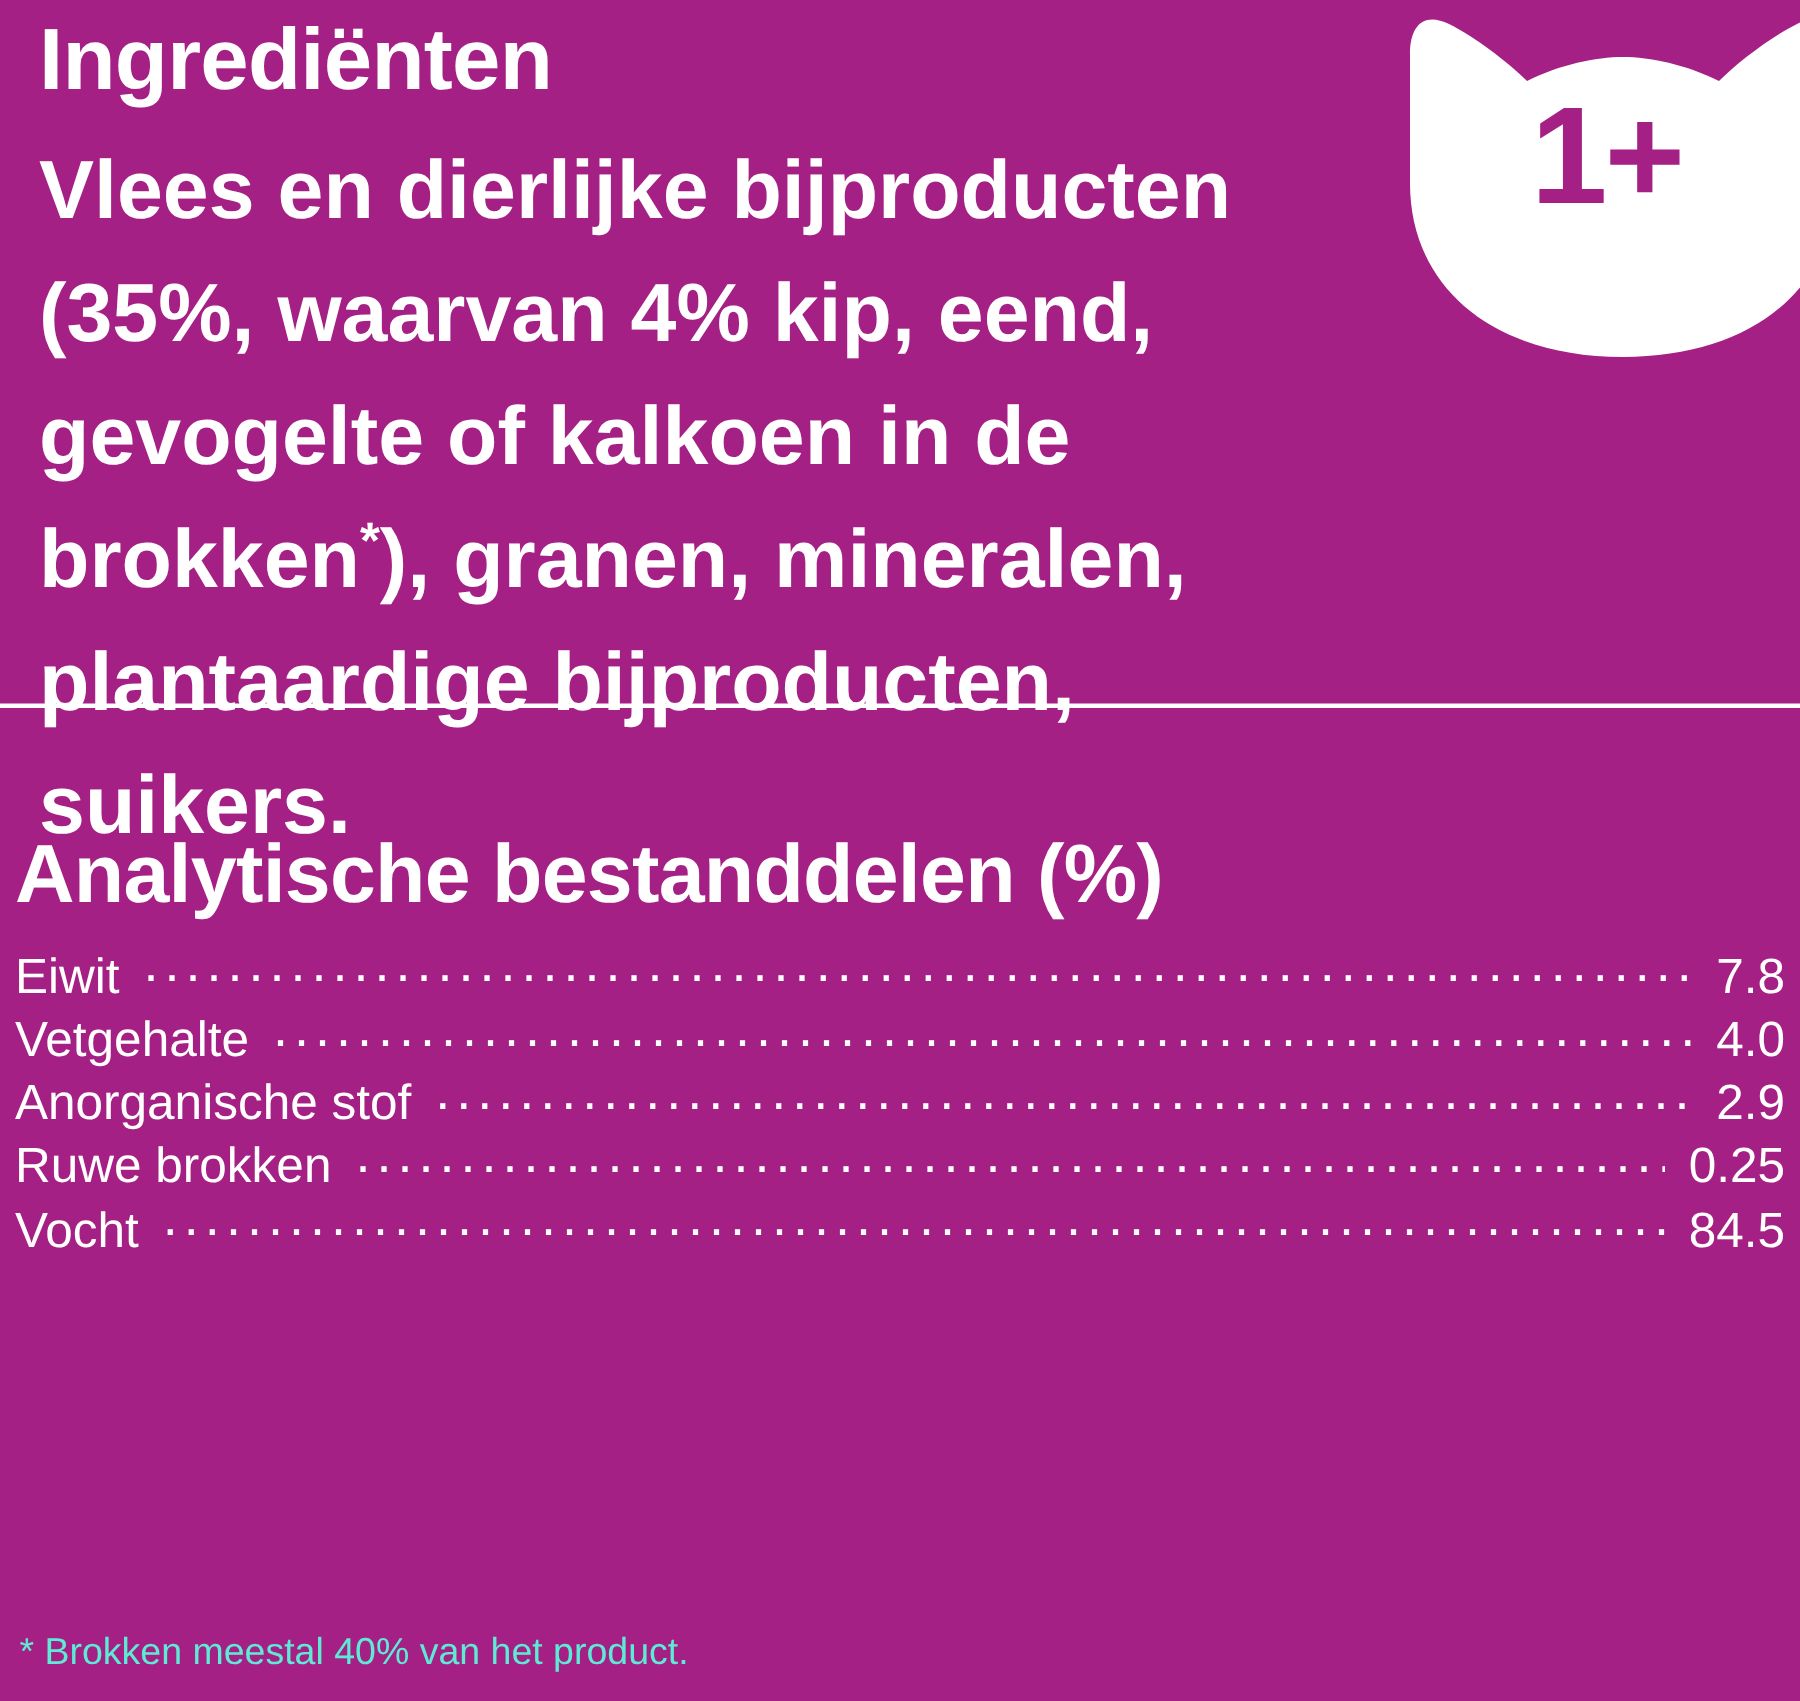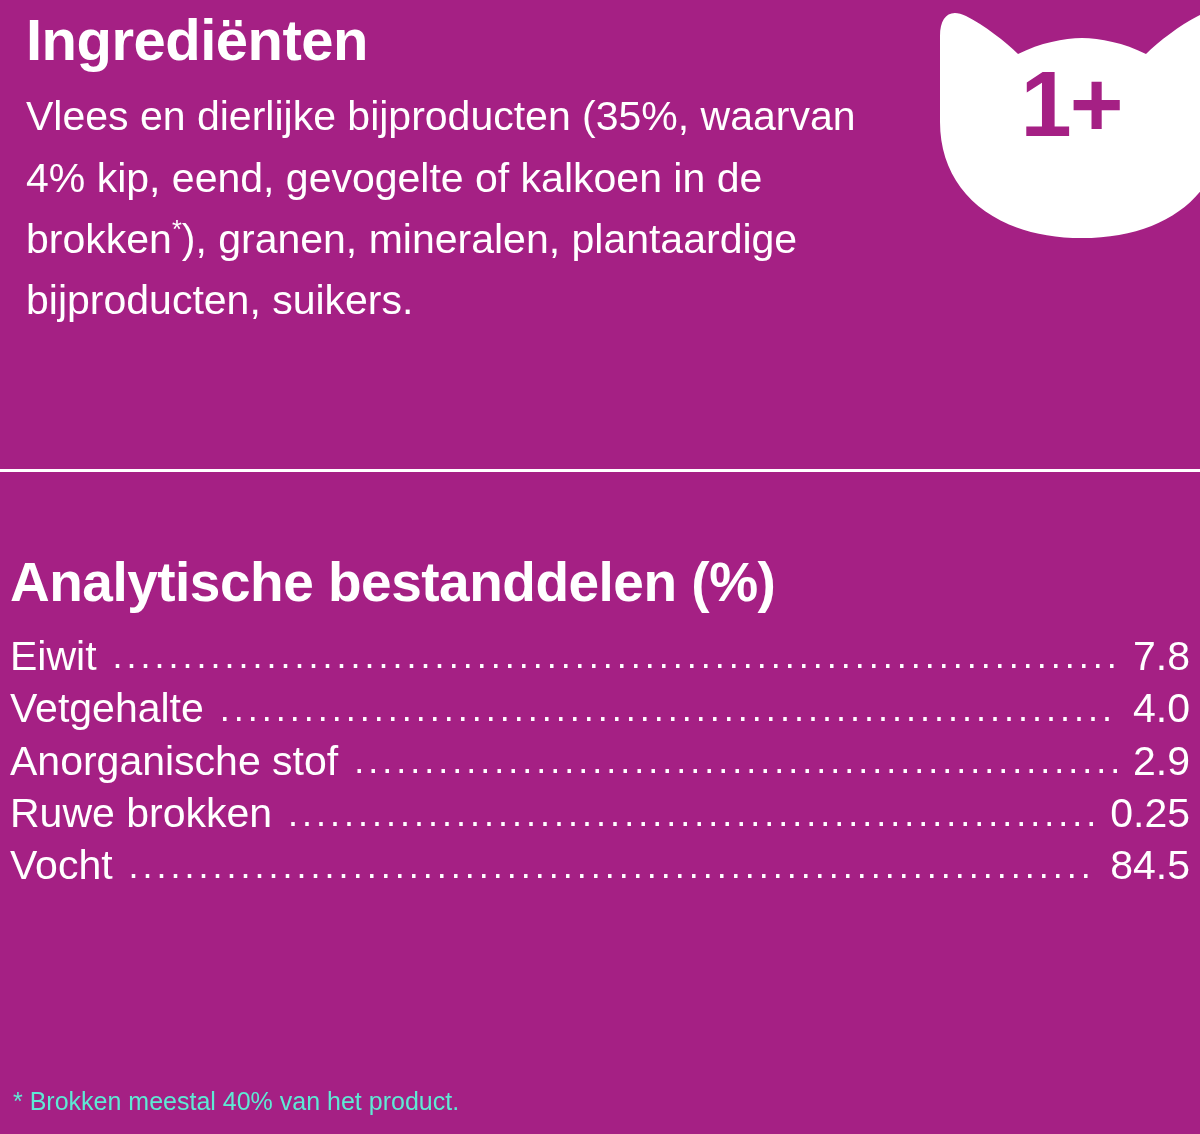--- a/index.html
+++ b/index.html
@@ -62,26 +62,26 @@
   .heading-main {
     font-size: 58px;
     font-weight: 700;
     color: #ffffff;
     margin: 0;
     line-height: 1.18;
     letter-spacing: -0.5px;
   }
 
   .ingredients-body {
-    font-size: 41px;
+    font-size: 55px;
     color: #ffffff;
     line-height: 1.49;
     margin: 12px 0 0 0;
     max-width: 860px;
-    font-weight: 400;
+    font-weight: 700;
   }
   .ingredients-body sup {
     font-size: 0.62em;
     vertical-align: super;
     line-height: 0;
   }
 
   
   .divider {
     position: absolute;
@@ -111,22 +111,22 @@
     letter-spacing: -0.5px;
   }
 
   .nutrient-table {
     width: 100%;
     display: block;
   }
 
   .nutrient-row {
     display: flex;
-    align-items: center;
-    font-size: 41px;
+    align-items: flex-start;
+    font-size: 33px;
     color: #ffffff;
     line-height: 1.28;
     white-space: nowrap;
   }
 
   .nutrient-label {
     flex: 0 0 auto;
     padding-right: 10px;
   }
 

